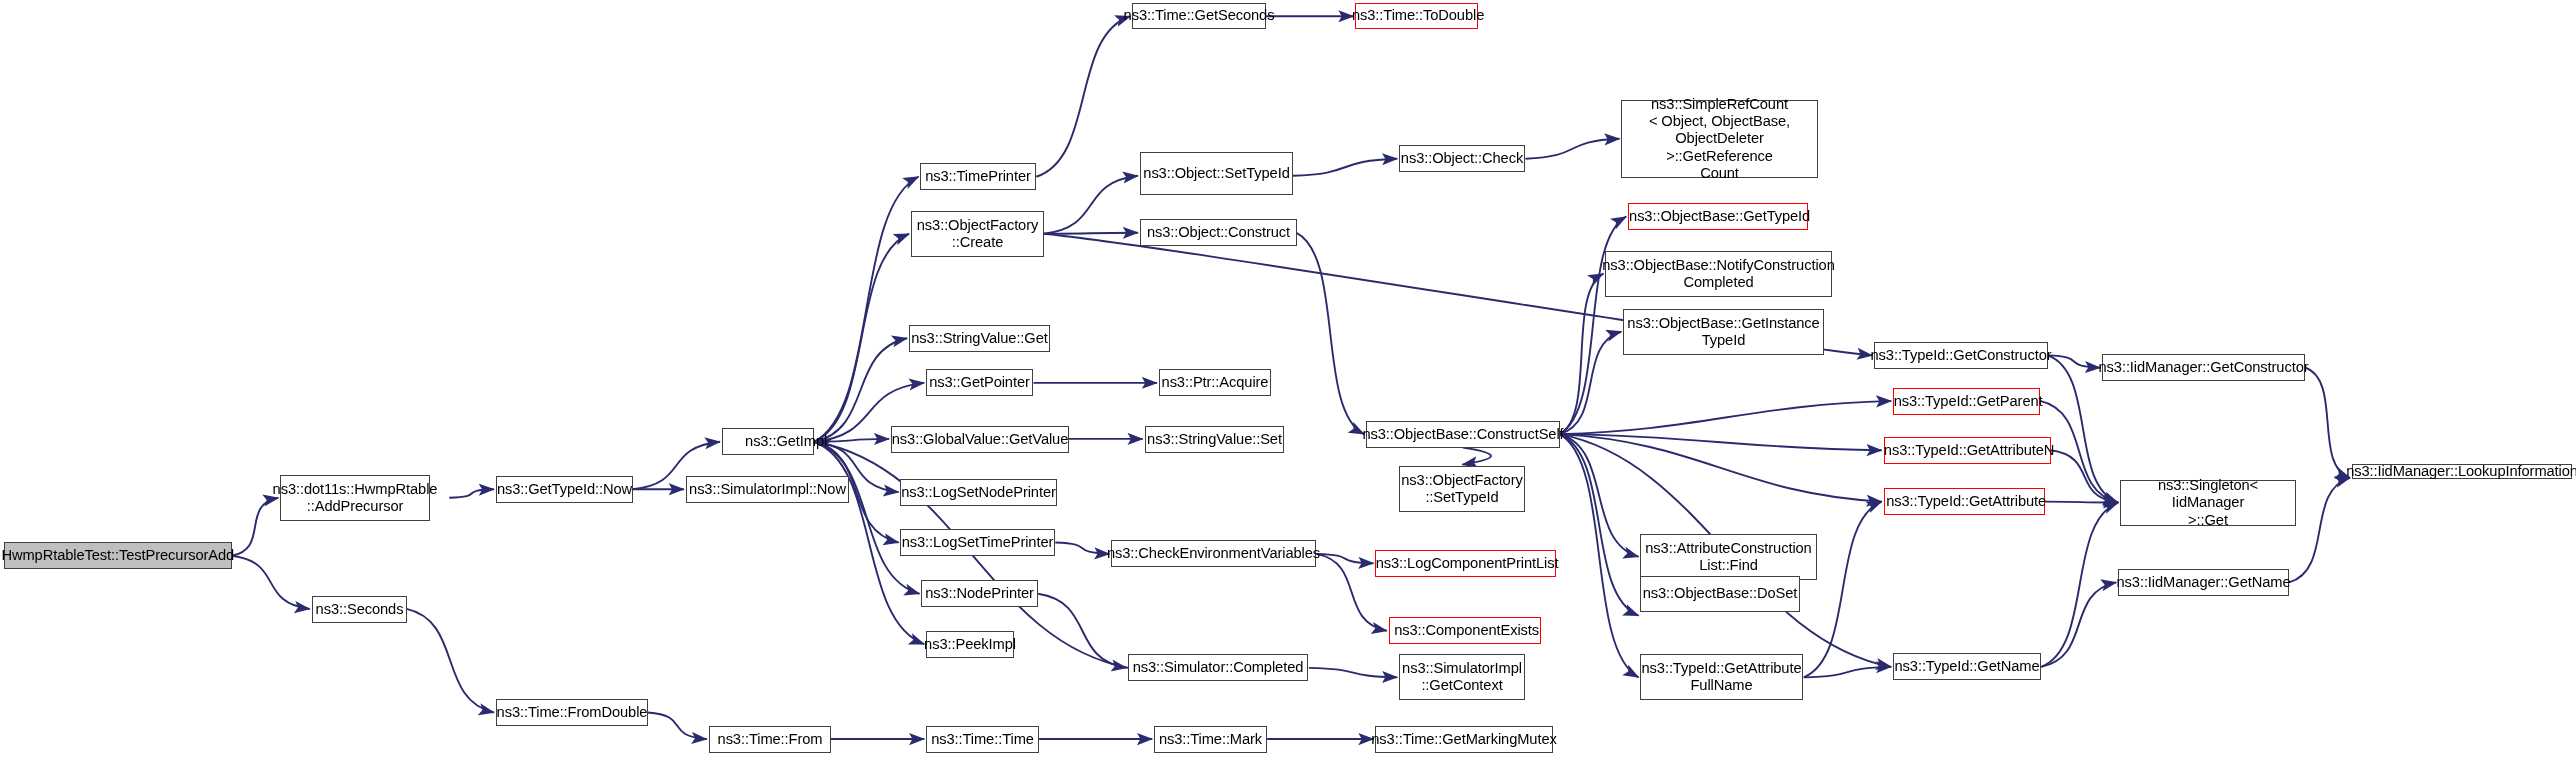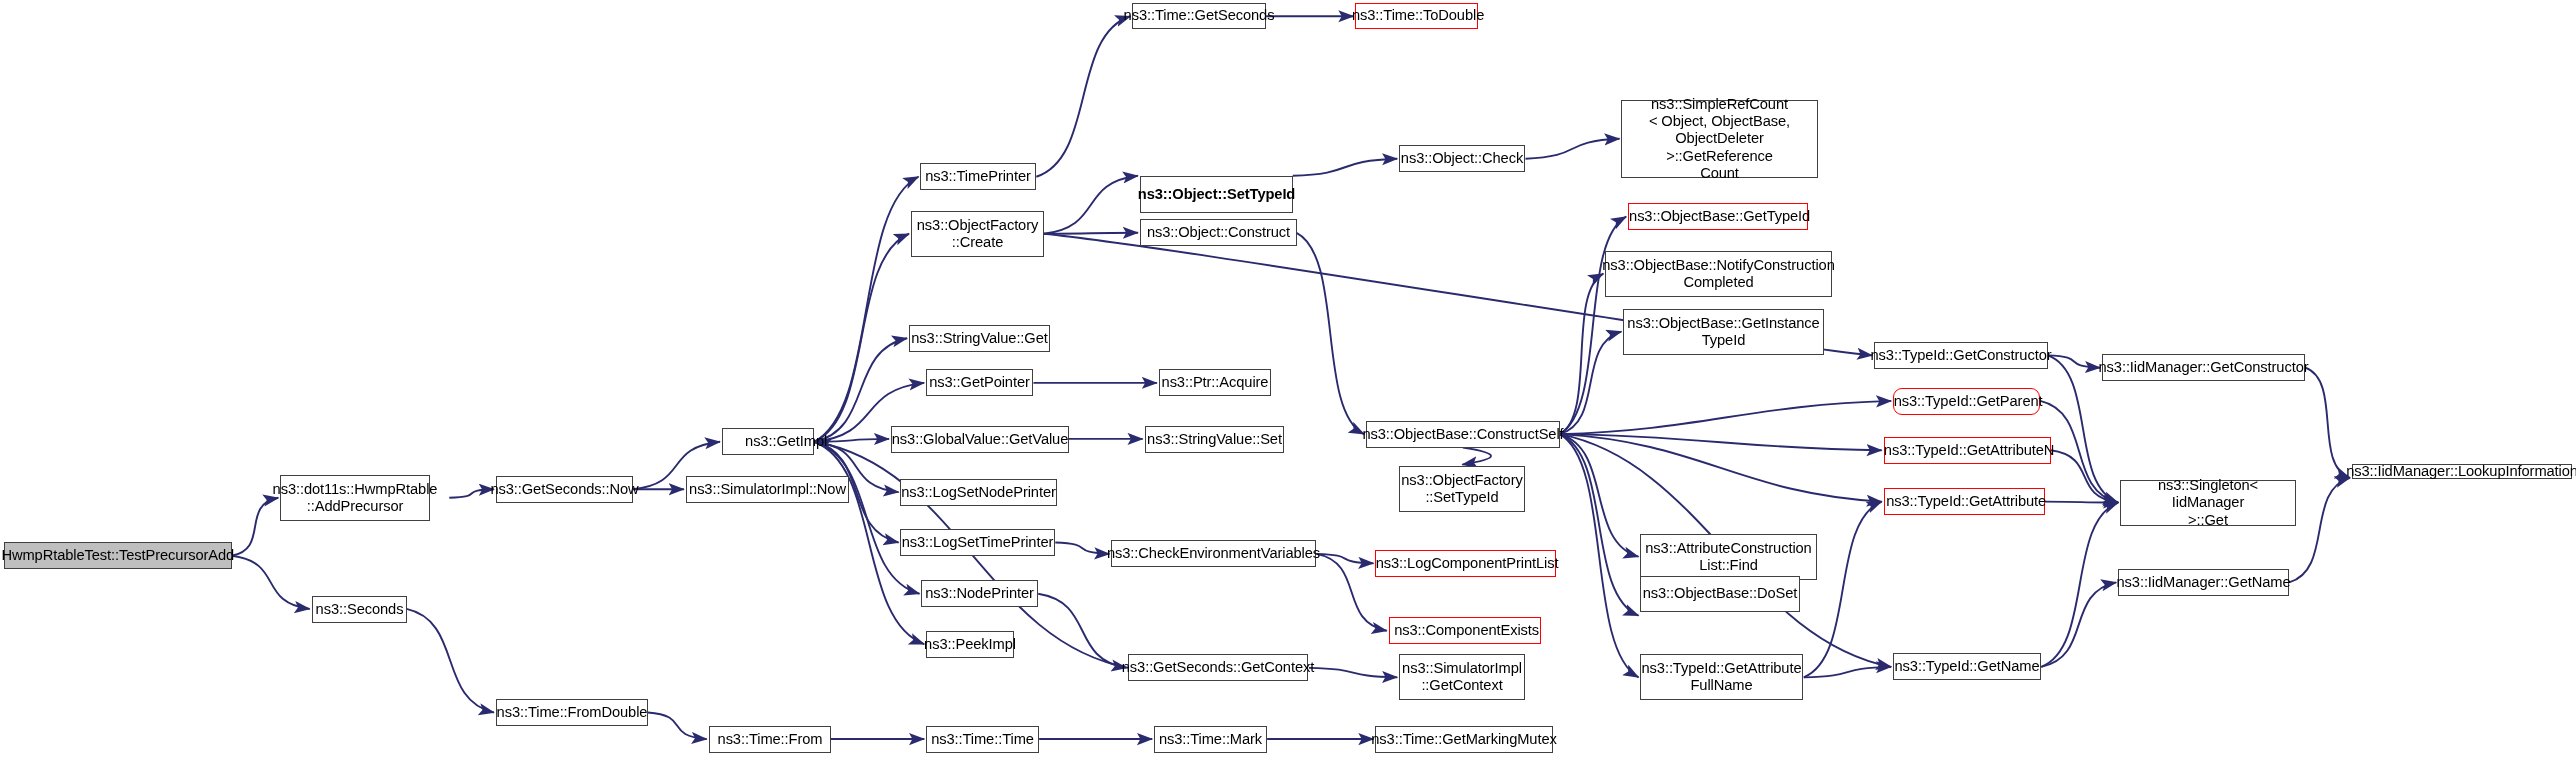--- a/index.html
+++ b/index.html
@@ -105,43 +105,43 @@
         <path d="M2149,702 C2202.55,691.32 2174.45,623.68 2228,613" marker-end="url(#arrow)"></path>
         <path d="M2427,387 C2466.15,400.92 2434.85,489.08 2474,503" marker-end="url(#arrow)"></path>
         <path d="M2410,613 C2456.8,599.8 2427.2,516.2 2474,503" marker-end="url(#arrow)"></path>
       </g>
   </svg>
   <div id="node-layer">
       <div class="node root" style="left: 3.8px; top: 542px; width: 228px; height: 26.6px;">HwmpRtableTest::TestPrecursorAdd</div>
       <div class="node" style="left: 280px; top: 475px; width: 150px; height: 46px;">ns3::dot11s::HwmpRtable
 ::AddPrecursor</div>
       <div class="node" style="left: 312px; top: 596px; width: 95px; height: 26.6px;">ns3::Seconds</div>
-      <div class="node" style="left: 496px; top: 476px; width: 137px; height: 26.6px;">ns3::GetSeconds::Now</div>
+      <div class="node" style="left: 496px; top: 476px; width: 137px; height: 26.6px;">ns3::GetTypeId::Now</div>
       <div class="node" style="left: 496px; top: 699px; width: 152px; height: 26.6px;">ns3::Time::FromDouble</div>
       <div class="node" style="left: 686px; top: 476px; width: 163px; height: 26.6px;">ns3::SimulatorImpl::Now</div>
       <div class="node" style="left: 709px; top: 726px; width: 122px; height: 26.6px;">ns3::Time::From</div>
       <div class="node" style="left: 722px; top: 428px; width: 92px; height: 26.6px; padding-left: 40px;">ns3::GetImpl</div>
       <div class="node" style="left: 909px; top: 325px; width: 141px; height: 26.6px;">ns3::StringValue::Get</div>
       <div class="node" style="left: 926px; top: 369px; width: 107px; height: 26.6px;">ns3::GetPointer</div>
       <div class="node" style="left: 891px; top: 426px; width: 178px; height: 26.6px;">ns3::GlobalValue::GetValue</div>
       <div class="node" style="left: 900px; top: 479px; width: 157px; height: 26.6px;">ns3::LogSetNodePrinter</div>
       <div class="node" style="left: 900px; top: 529px; width: 155px; height: 26.6px;">ns3::LogSetTimePrinter</div>
       <div class="node" style="left: 921px; top: 580px; width: 117px; height: 26.6px;">ns3::NodePrinter</div>
       <div class="node" style="left: 926px; top: 631px; width: 88px; height: 26.6px;">ns3::PeekImpl</div>
       <div class="node" style="left: 920px; top: 163px; width: 116px; height: 26.6px;">ns3::TimePrinter</div>
       <div class="node" style="left: 911px; top: 211px; width: 133px; height: 46px;">ns3::ObjectFactory
 ::Create</div>
       <div class="node" style="left: 1132px; top: 2.8px; width: 134px; height: 26.6px;">ns3::Time::GetSeconds</div>
       <div class="node red" style="left: 1355px; top: 2.8px; width: 123px; height: 26.6px;">ns3::Time::ToDouble</div>
-      <div class="node" style="left: 1140px; top: 176px; width: 153px; height: 37px; font-weight: bold;">ns3::Object::SetTypeId</div>
+      <div class="node" style="left: 1140px; top: 152px; width: 153px; height: 43px;">ns3::Object::SetTypeId</div>
       <div class="node" style="left: 1140px; top: 219px; width: 157px; height: 26.6px;">ns3::Object::Construct</div>
       <div class="node" style="left: 1159px; top: 369px; width: 112px; height: 26.6px;">ns3::Ptr::Acquire</div>
       <div class="node" style="left: 1145px; top: 426px; width: 139px; height: 26.6px;">ns3::StringValue::Set</div>
       <div class="node" style="left: 1111px; top: 540px; width: 205px; height: 26.6px;">ns3::CheckEnvironmentVariables</div>
-      <div class="node" style="left: 1128px; top: 654px; width: 180px; height: 26.6px;">ns3::GetSeconds::GetContext</div>
+      <div class="node" style="left: 1128px; top: 654px; width: 180px; height: 26.6px;">ns3::Simulator::Completed</div>
       <div class="node" style="left: 926px; top: 726px; width: 113px; height: 26.6px;">ns3::Time::Time</div>
       <div class="node" style="left: 1154px; top: 726px; width: 113px; height: 26.6px;">ns3::Time::Mark</div>
       <div class="node" style="left: 1375px; top: 726px; width: 178px; height: 26.6px;">ns3::Time::GetMarkingMutex</div>
       <div class="node" style="left: 1399px; top: 145px; width: 126px; height: 26.6px;">ns3::Object::Check</div>
       <div class="node" style="left: 1621px; top: 100px; width: 197px; height: 78px;">ns3::SimpleRefCount
 &lt; Object, ObjectBase,
  ObjectDeleter &gt;::GetReference
 Count</div>
       <div class="node red" style="left: 1628px; top: 203px; width: 180px; height: 26.6px;">ns3::ObjectBase::GetTypeId</div>
       <div class="node" style="left: 1605px; top: 251px; width: 227px; height: 46px;">ns3::ObjectBase::NotifyConstruction
@@ -154,21 +154,21 @@
       <div class="node red" style="left: 1375px; top: 550px; width: 181px; height: 26.6px;">ns3::LogComponentPrintList</div>
       <div class="node red" style="left: 1389px; top: 617px; width: 152px; height: 26.6px;">ns3::ComponentExists</div>
       <div class="node" style="left: 1399px; top: 654px; width: 126px; height: 46px;">ns3::SimulatorImpl
 ::GetContext</div>
       <div class="node" style="left: 1640px; top: 534px; width: 177px; height: 46px;">ns3::AttributeConstruction
 List::Find</div>
       <div class="node" style="left: 1640px; top: 576px; width: 160px; height: 36px;">ns3::ObjectBase::DoSet</div>
       <div class="node" style="left: 1640px; top: 654px; width: 163px; height: 46px;">ns3::TypeId::GetAttribute
 FullName</div>
       <div class="node" style="left: 1874px; top: 342px; width: 174px; height: 26.6px;">ns3::TypeId::GetConstructor</div>
-      <div class="node red" style="left: 1893px; top: 388px; width: 147px; height: 26.6px; border-radius: 9px;">ns3::TypeId::GetParent</div>
+      <div class="node red" style="left: 1893px; top: 388px; width: 147px; height: 26.6px;">ns3::TypeId::GetParent</div>
       <div class="node red" style="left: 1884px; top: 437px; width: 167px; height: 26.6px;">ns3::TypeId::GetAttributeN</div>
       <div class="node red" style="left: 1884px; top: 488px; width: 161px; height: 26.6px;">ns3::TypeId::GetAttribute</div>
       <div class="node" style="left: 1893px; top: 653px; width: 148px; height: 26.6px;">ns3::TypeId::GetName</div>
       <div class="node" style="left: 2120px; top: 480px; width: 176px; height: 46px;">ns3::Singleton&lt; IidManager
 &gt;::Get</div>
       <div class="node" style="left: 2102px; top: 354px; width: 203px; height: 26.6px;">ns3::IidManager::GetConstructor</div>
       <div class="node" style="left: 2118px; top: 569px; width: 171px; height: 26.6px;">ns3::IidManager::GetName</div>
       <div class="node" style="left: 2352px; top: 464px; width: 220px; height: 15px;">ns3::IidManager::LookupInformation</div>
     </div>
 </div>

